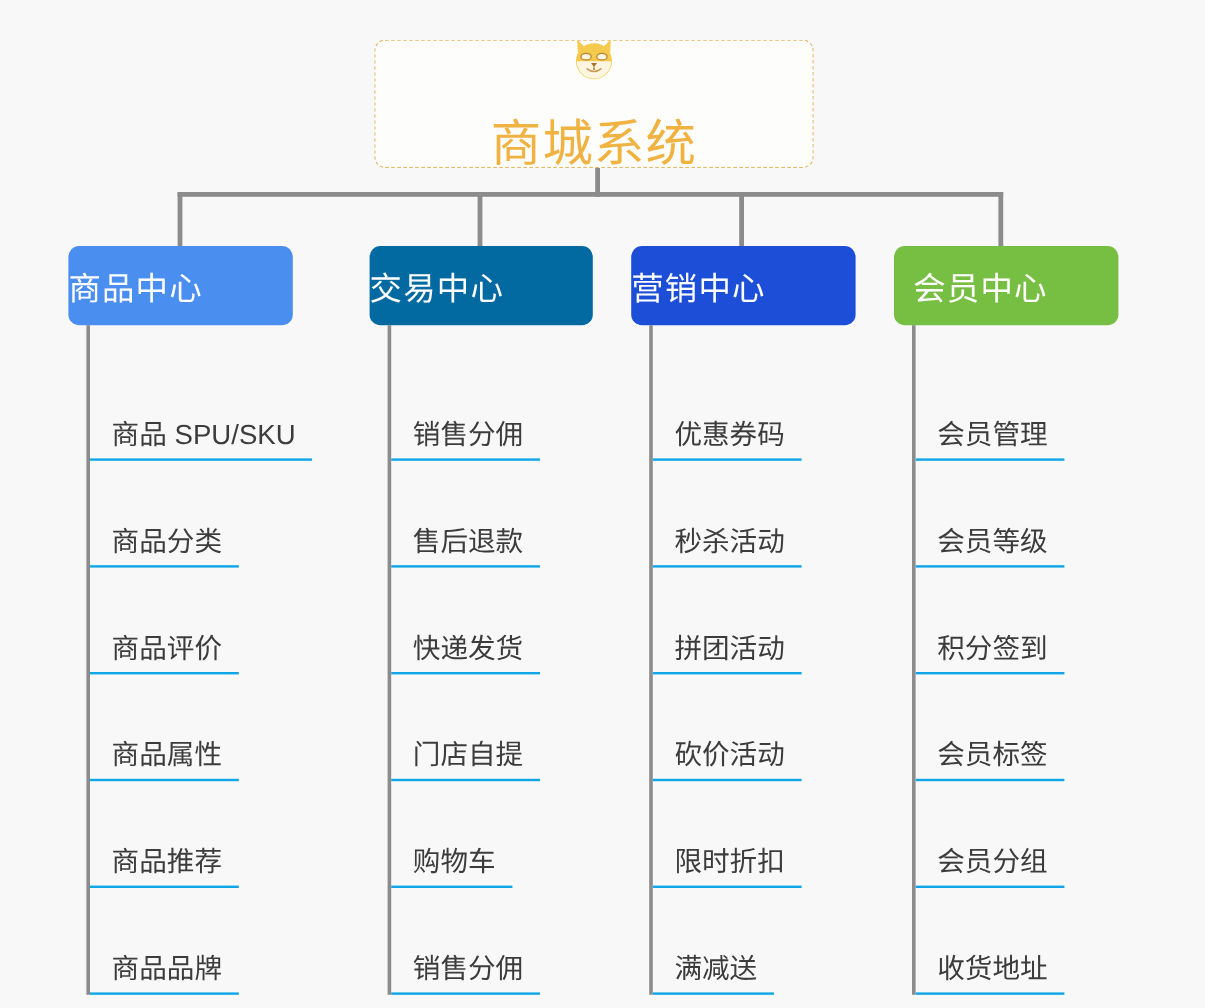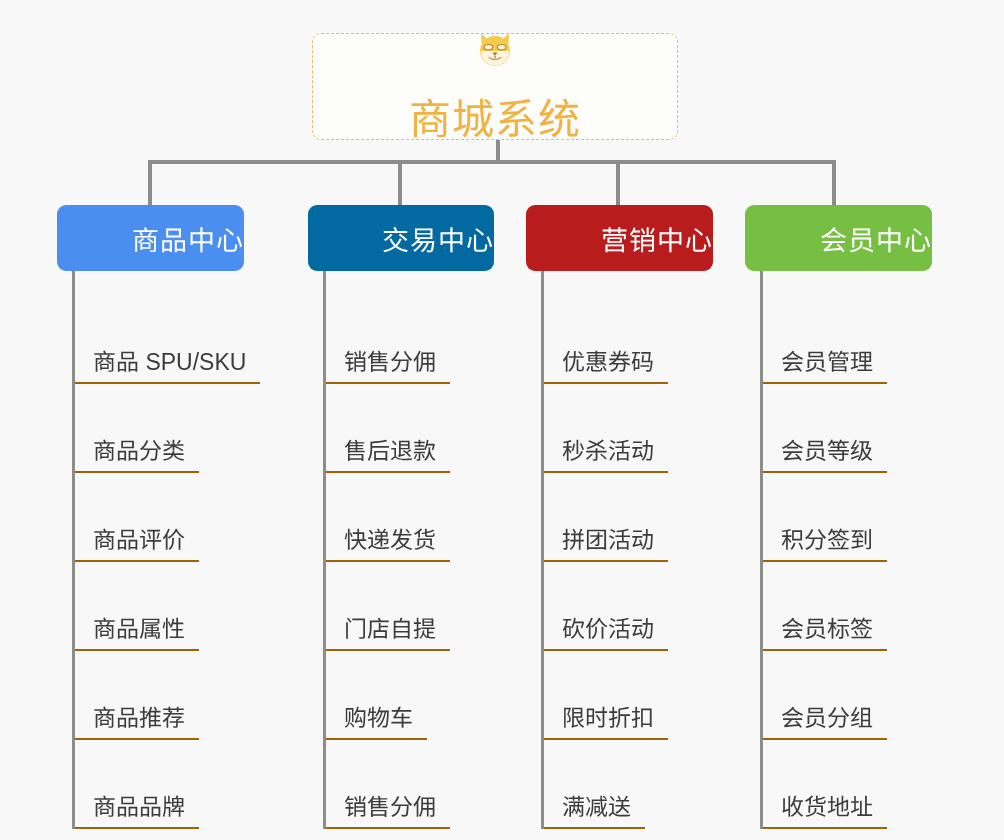--- a/index.html
+++ b/index.html
@@ -45,21 +45,21 @@
   .conn-h-bus{left:148px;top:160px;width:688px;height:4px;}
   .conn-drop{top:160px;width:4px;height:45px;}
 
   
   .column{position:absolute;top:205px;width:auto;}
 
   .cat-header{
     height:66px;
     box-sizing:border-box;
     border-radius:9px;
-    display:flex;align-items:center;justify-content:flex-end;
+    display:flex;align-items:center;justify-content:flex-start;
     color:#ffffff;
     font-size:27px;
     letter-spacing:1px;
     white-space:nowrap;
   }
 
   .branch{
     position:relative;
     margin-top:0;
     padding-left:18px;
@@ -76,21 +76,21 @@
     display:flex;
     align-items:flex-end;
     box-sizing:border-box;
   }
   .leaf-label{
     display:inline-block;
     font-size:23px;
     color:#3c3c3c;
     white-space:nowrap;
     padding:0 14px 7px 18px;
-    border-bottom:2px solid #a16207;
+    border-bottom:2px solid #0ea5e9;
     line-height:1.15;
     margin-top:36px;
   }
 </style>
 </head>
 <body>
 
 <div id="canvas">
 
   <div class="root-node">
@@ -167,21 +167,21 @@
       <div class="leaf">
           <span class="leaf-label">购物车</span>
         </div>
       <div class="leaf">
           <span class="leaf-label">销售分佣</span>
         </div>
     </div>
   </div>
 
   <div class="column" style="left:526px;">
-    <div class="cat-header" style="width:187px;background:#b91c1c;">
+    <div class="cat-header" style="width:187px;background:#1d4ed8;">
       <span>营销中心</span>
     </div>
     <div class="branch">
       <div class="spine" style="height:558px;"></div>
       <div class="leaf">
           <span class="leaf-label">优惠券码</span>
         </div>
       <div class="leaf">
           <span class="leaf-label">秒杀活动</span>
         </div>

